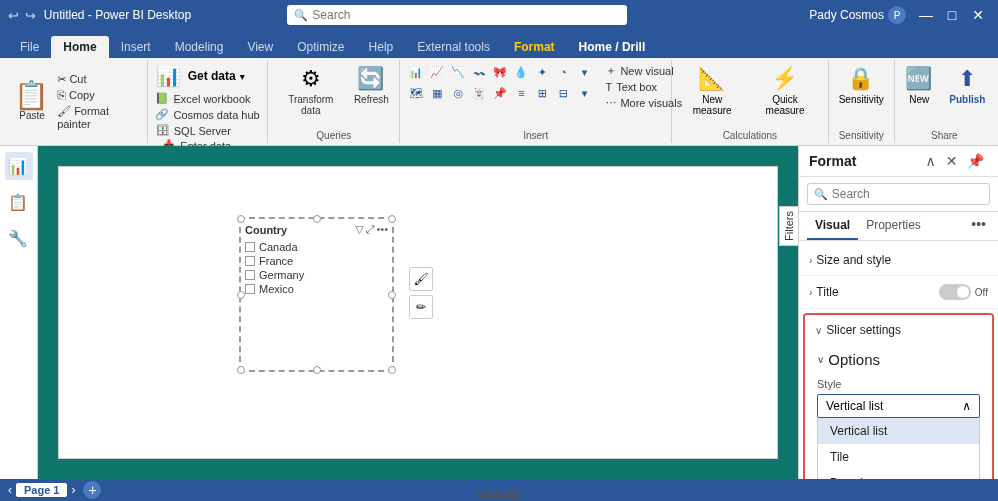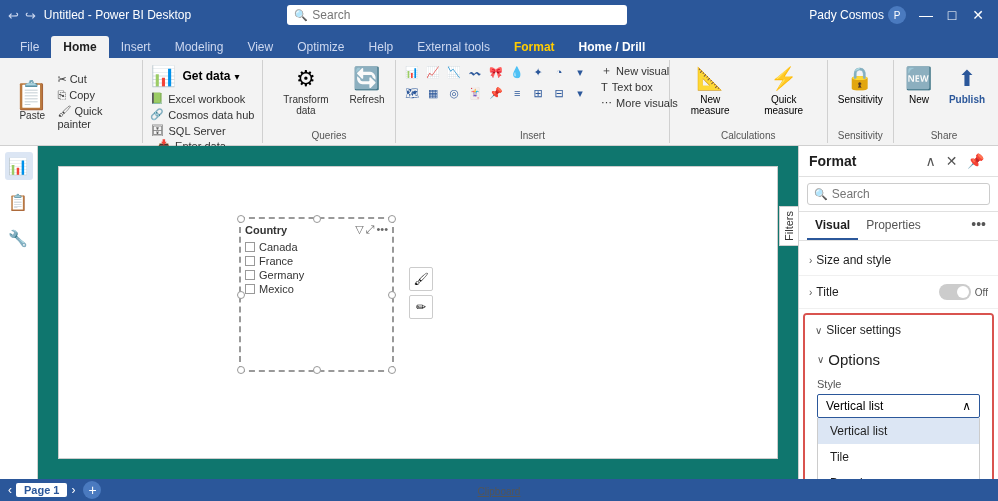--- a/index.html
+++ b/index.html
@@ -221,21 +221,21 @@
 <div class="ribbon">
 
   <div class="ribbon-group" style="flex-direction:row;align-items:stretch;min-width:90px;">
     <div class="paste-btn">
       <span class="paste-icon">📋</span>
       <span style="font-size:10px;color:#333;">Paste</span>
     </div>
     <div class="clipboard-small">
       <div class="small-btn">✂ Cut</div>
       <div class="small-btn">⎘ Copy</div>
-      <div class="small-btn">🖌 Quick painter</div>
+      <div class="small-btn">🖌 Format painter</div>
     </div>
     <div class="ribbon-group-label" style="width:100%;text-align:center;font-size:10px;color:#555;margin-top:auto;padding-top:2px;position:absolute;bottom:4px;left:0;text-decoration:underline;">Clipboard</div>
   </div>
 
   <div class="ribbon-group" style="min-width:120px;">
     <div class="ribbon-group-content" style="flex-direction:column;gap:1px;flex:1;">
       <div class="big-btn" style="flex-direction:row;align-items:center;padding:2px 4px;">
         <span style="font-size:20px;">📊</span>
         <span style="font-size:12px;font-weight:600;margin-left:4px;">Get data</span>
         <span style="font-size:10px;margin-left:2px;">▾</span>

